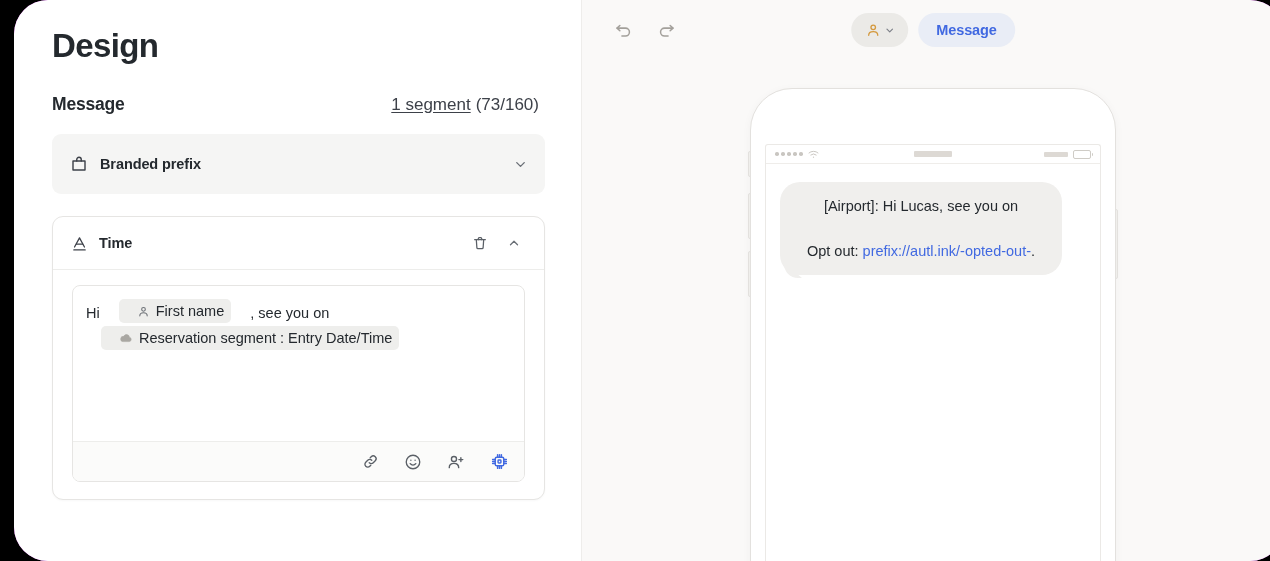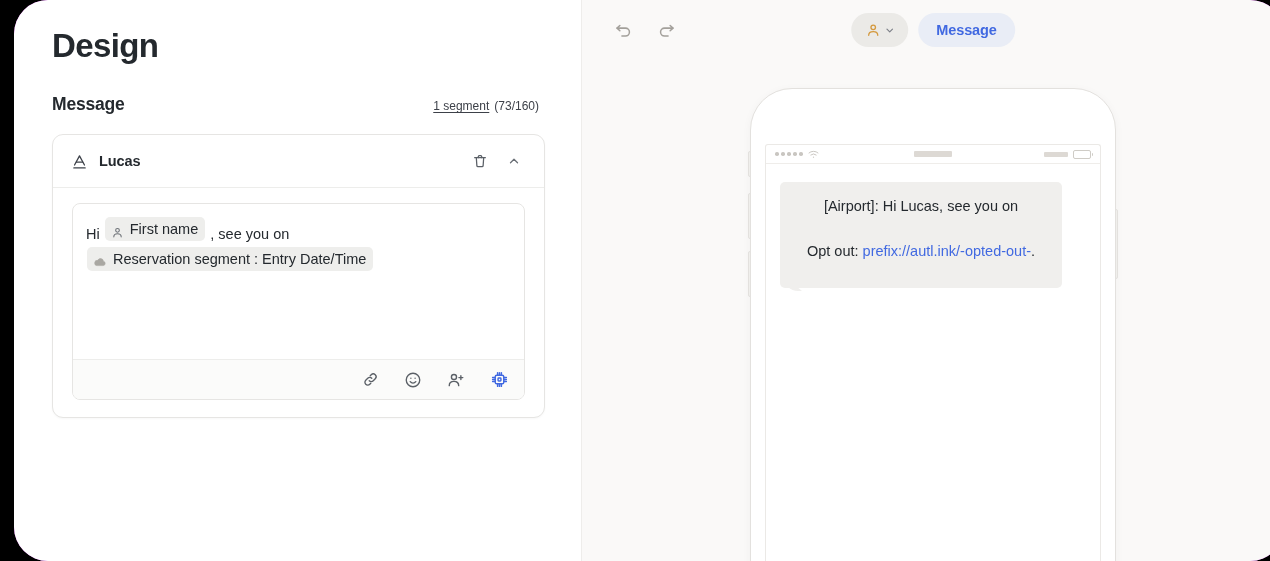--- a/index.html
+++ b/index.html
@@ -50,21 +50,21 @@
     margin-bottom: 19px;
     padding-right: 6px;
   }
   .message-label {
     font-size: 17.5px;
     font-weight: bold;
     color: #24292e;
     letter-spacing: -0.2px;
   }
   .segment-meta {
-    font-size: 12px;
+    font-size: 17px;
     color: #3d4149;
     white-space: nowrap;
   }
   .segment-link {
     text-decoration: underline;
     text-underline-offset: 2px;
     color: #3d4149;
     cursor: pointer;
   }
   .segment-count { margin-left: 5px; color: #3d4149; }
@@ -135,25 +135,25 @@
   .editor-content {
     flex: 1;
     padding: 13px 14px 0 13px;
     font-size: 14.5px;
     color: #24292e;
     line-height: 26px;
     cursor: text;
   }
   .chip {
     display: inline-flex;
-    align-items: flex-end;
+    align-items: center;
     background: #eeeeec;
     border-radius: 5px;
-    padding: 2px 7px 2px 6px;
-    margin: 0 1px;
+    padding: 2px 7px 2px 18px;
+    margin: 0 15px;
     font-size: 14.5px;
     color: #24292e;
     line-height: 20px;
     vertical-align: baseline;
     cursor: pointer;
   }
   .chip svg { margin-right: 6px; flex: 0 0 auto; }
   .plain { }
 
   .editor-toolbar {
@@ -303,22 +303,22 @@
     width: 1.5px; height: 3px;
     background: #cfccc6;
     border-radius: 0 1px 1px 0;
   }
   .batt-fill { width: 100%; height: 100%; background: #d6d2cc; border-radius: 1px; }
 
   .chat-area { padding: 18px 14px 0 14px; }
   .bubble {
     position: relative;
     background: #f0efed;
-    border-radius: 5px;
-    padding: 14px 16px 27px 16px;
+    border-radius: 20px;
+    padding: 14px 16px 14px 16px;
     max-width: 282px;
     font-size: 14.5px;
     color: #24292e;
     line-height: 20px;
   }
   .bubble::after {
     content: "";
     position: absolute;
     left: 4px;
     bottom: -3px;
@@ -341,31 +341,45 @@
 
     <div class="page-title">Design</div>
 
     <div class="message-head-row">
       <div class="message-label">Message</div>
       <div class="segment-meta">
         <span class="segment-link">1 segment</span><span class="segment-count">(73/160)</span>
       </div>
     </div>
 
+    <div class="prefix-block">
+      <span class="prefix-icon">
+        <svg width="18" height="18" viewBox="0 0 24 24" fill="none" stroke="#3d4149" stroke-width="1.9" stroke-linecap="round" stroke-linejoin="round">
+          <path d="M4 8h16v12H4z"></path>
+          <path d="M9 8V6a3 3 0 0 1 6 0v2"></path>
+        </svg>
+      </span>
+      <span class="prefix-title">Branded prefix</span>
+      <span class="chev">
+        <svg width="15" height="15" viewBox="0 0 24 24" fill="none" stroke="#6a6f76" stroke-width="2.2" stroke-linecap="round" stroke-linejoin="round">
+          <polyline points="6 9 12 15 18 9"></polyline>
+        </svg>
+      </span>
+    </div>
 
     <div class="text-card">
       <div class="text-card-head">
         <span class="text-a-icon">
           <svg width="17" height="17" viewBox="0 0 24 24" fill="none" stroke="#3d4149" stroke-width="1.8" stroke-linecap="round" stroke-linejoin="round">
             <path d="M5 17L12 4l7 13"></path>
             <path d="M7.6 13h8.8"></path>
             <path d="M4 21h16"></path>
           </svg>
         </span>
-        <span class="text-card-title">Lucas</span>
+        <span class="text-card-title">Time</span>
         <span class="head-btn">
           <svg class="trash-icon" viewBox="0 0 24 24" fill="none" stroke="#5b6067" stroke-width="1.9" stroke-linecap="round" stroke-linejoin="round">
             <path d="M4 7h16"></path>
             <path d="M9.5 7V5.2A1.2 1.2 0 0 1 10.7 4h2.6a1.2 1.2 0 0 1 1.2 1.2V7"></path>
             <path d="M6.5 7.5l.8 11.4A1.6 1.6 0 0 0 8.9 20.4h6.2a1.6 1.6 0 0 0 1.6-1.5l.8-11.4"></path>
           </svg>
         </span>
         <span class="head-btn">
           <svg width="14" height="14" viewBox="0 0 24 24" fill="none" stroke="#6a6f76" stroke-width="2.2" stroke-linecap="round" stroke-linejoin="round">
             <polyline points="6 15 12 9 18 15"></polyline>

